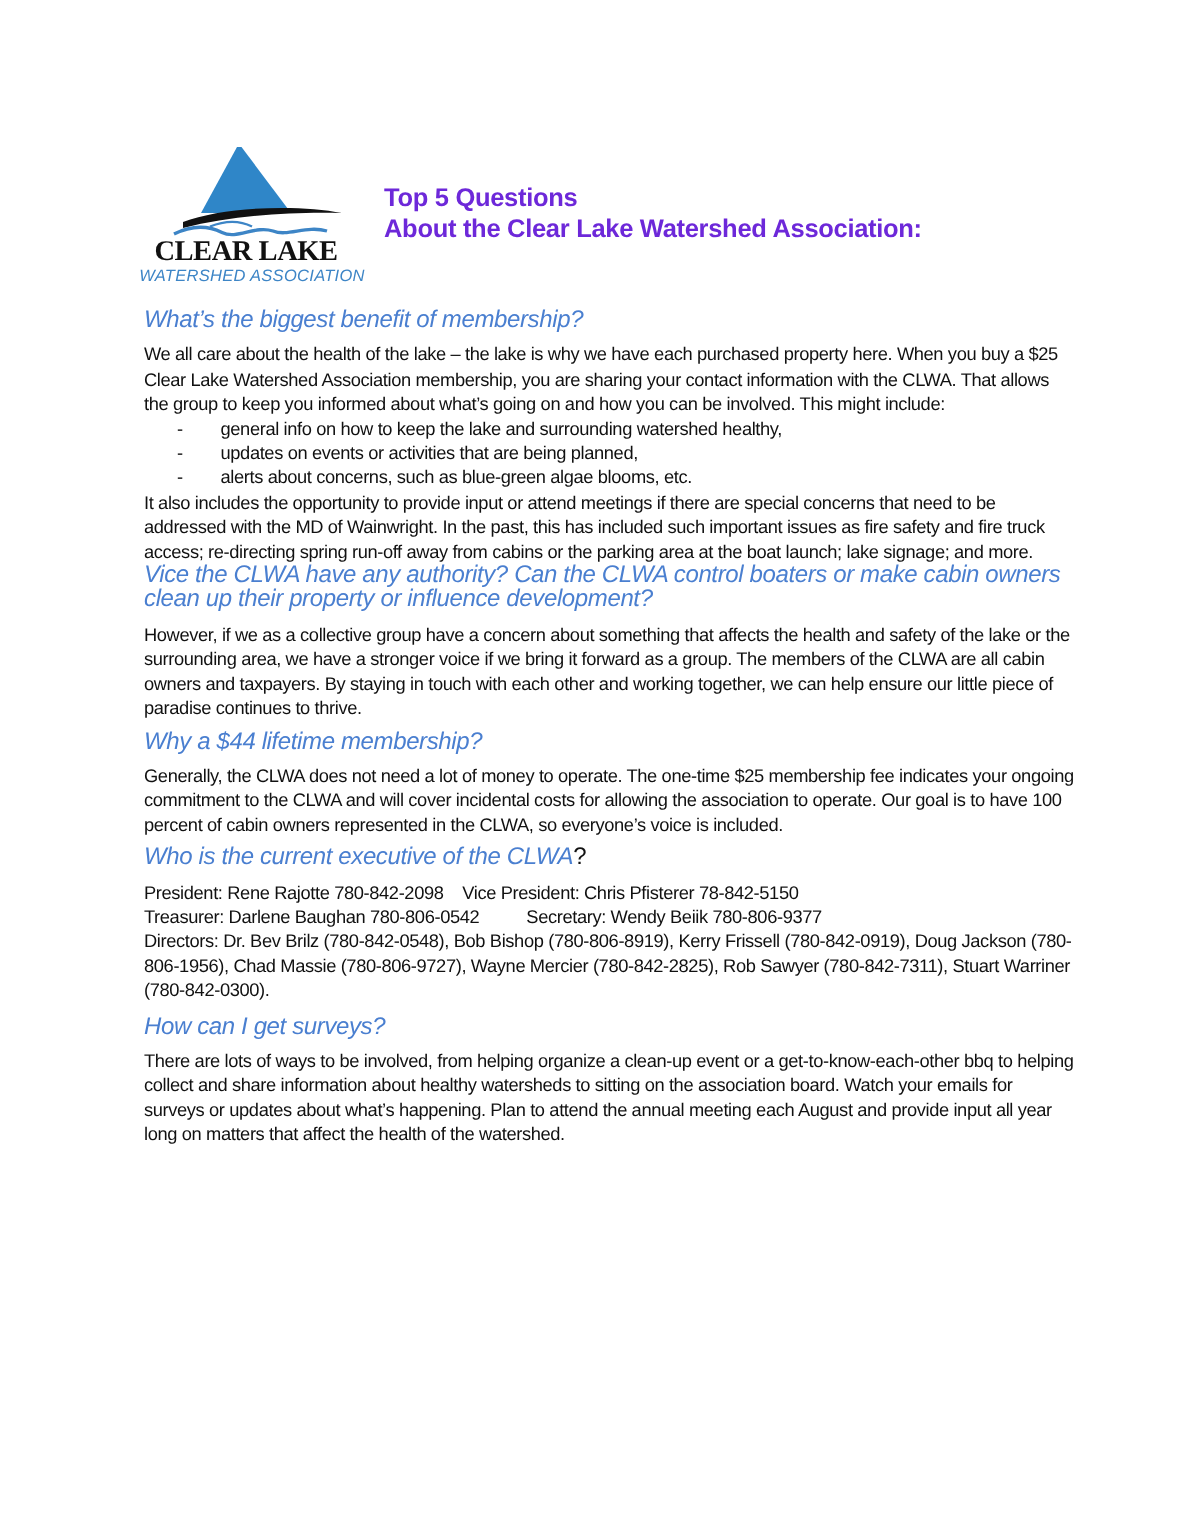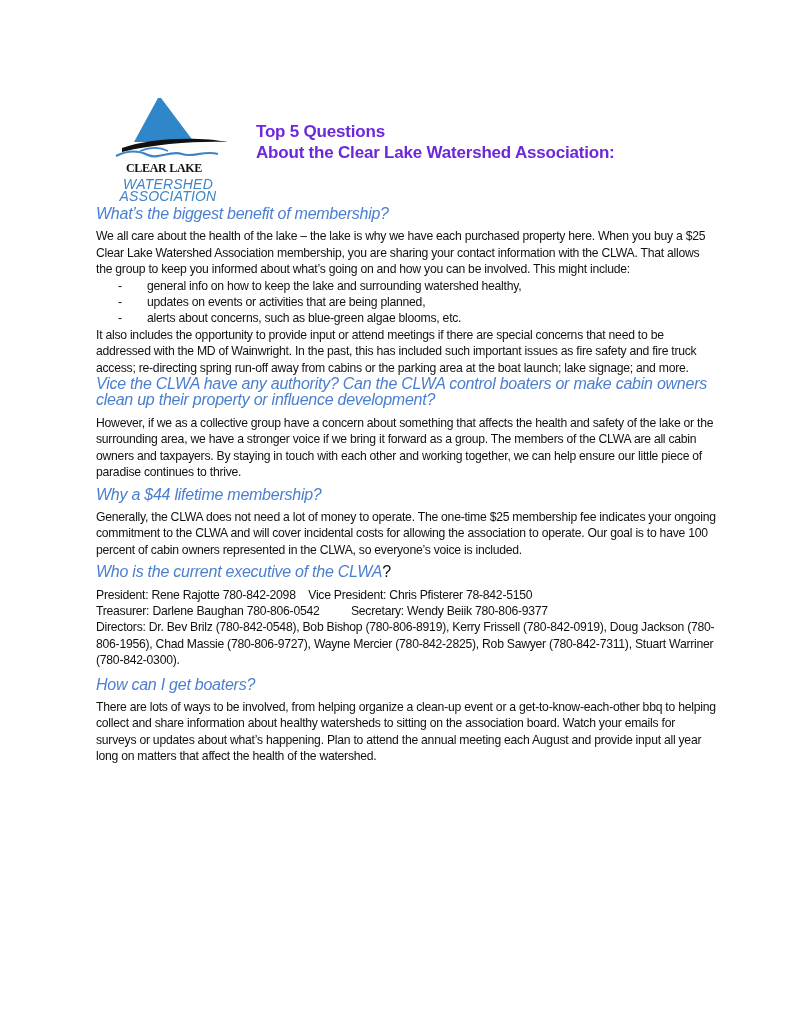--- a/index.html
+++ b/index.html
@@ -31,33 +31,33 @@
     }
     .logo svg { display: block; }
     .logo-text-main {
       position: absolute;
       left: 0;
       top: 62px;
       width: 152px;
       text-align: center;
       font-family: "Liberation Serif", serif;
       font-weight: bold;
-      font-size: 12px;
+      font-size: 19px;
       letter-spacing: -0.3px;
       color: #111111;
       line-height: 20px;
     }
     .logo-text-sub {
       position: absolute;
       left: 0;
       top: 82px;
       width: 160px;
       text-align: center;
       font-family: "Liberation Sans", sans-serif;
-      font-size: 14px;
+      font-size: 11px;
       letter-spacing: 0.2px;
       color: #3d85c6;
       line-height: 12px;
       font-style: italic;
     }
     .title {
       position: absolute;
       left: 256px;
       top: 121px;
       color: #6d28d9;
@@ -144,17 +144,17 @@
     <p class="gap-sm">However, if we as a collective group have a concern about something that affects the health and safety of the lake or the surrounding area, we have a stronger voice if we bring it forward as a group. The members of the CLWA are all cabin owners and taxpayers. By staying in touch with each other and working together, we can help ensure our little piece of paradise continues to thrive.</p>
 
     <h3 class="q gap-sm">Why a $44 lifetime membership?</h3>
     <p class="gap-sm">Generally, the CLWA does not need a lot of money to operate. The one-time $25 membership fee indicates your ongoing commitment to the CLWA and will cover incidental costs for allowing the association to operate. Our goal is to have 100 percent of cabin owners represented in the CLWA, so everyone’s voice is included.</p>
 
     <h3 class="q gap-sm"><span>Who is the current executive of the CLWA</span><span class="plain-q">?</span></h3>
     <p class="gap-sm exec-line">President: Rene Rajotte 780-842-2098    Vice President: Chris Pfisterer 78-842-5150</p>
     <p class="exec-line">Treasurer: Darlene Baughan 780-806-0542          Secretary: Wendy Beiik 780-806-9377</p>
     <p>Directors: Dr. Bev Brilz (780-842-0548), Bob Bishop (780-806-8919), Kerry Frissell (780-842-0919), Doug Jackson (780-806-1956), Chad Massie (780-806-9727), Wayne Mercier (780-842-2825), Rob Sawyer (780-842-7311), Stuart Warriner (780-842-0300).</p>
 
-    <h3 class="q gap-md">How can I get boaters?</h3>
+    <h3 class="q gap-md">How can I get surveys?</h3>
     <p class="gap-sm">There are lots of ways to be involved, from helping organize a clean-up event or a get-to-know-each-other bbq to helping collect and share information about healthy watersheds to sitting on the association board. Watch your emails for surveys or updates about what’s happening. Plan to attend the annual meeting each August and provide input all year long on matters that affect the health of the watershed.</p>
 
   </div>
 </div>
 
 </body></html>

